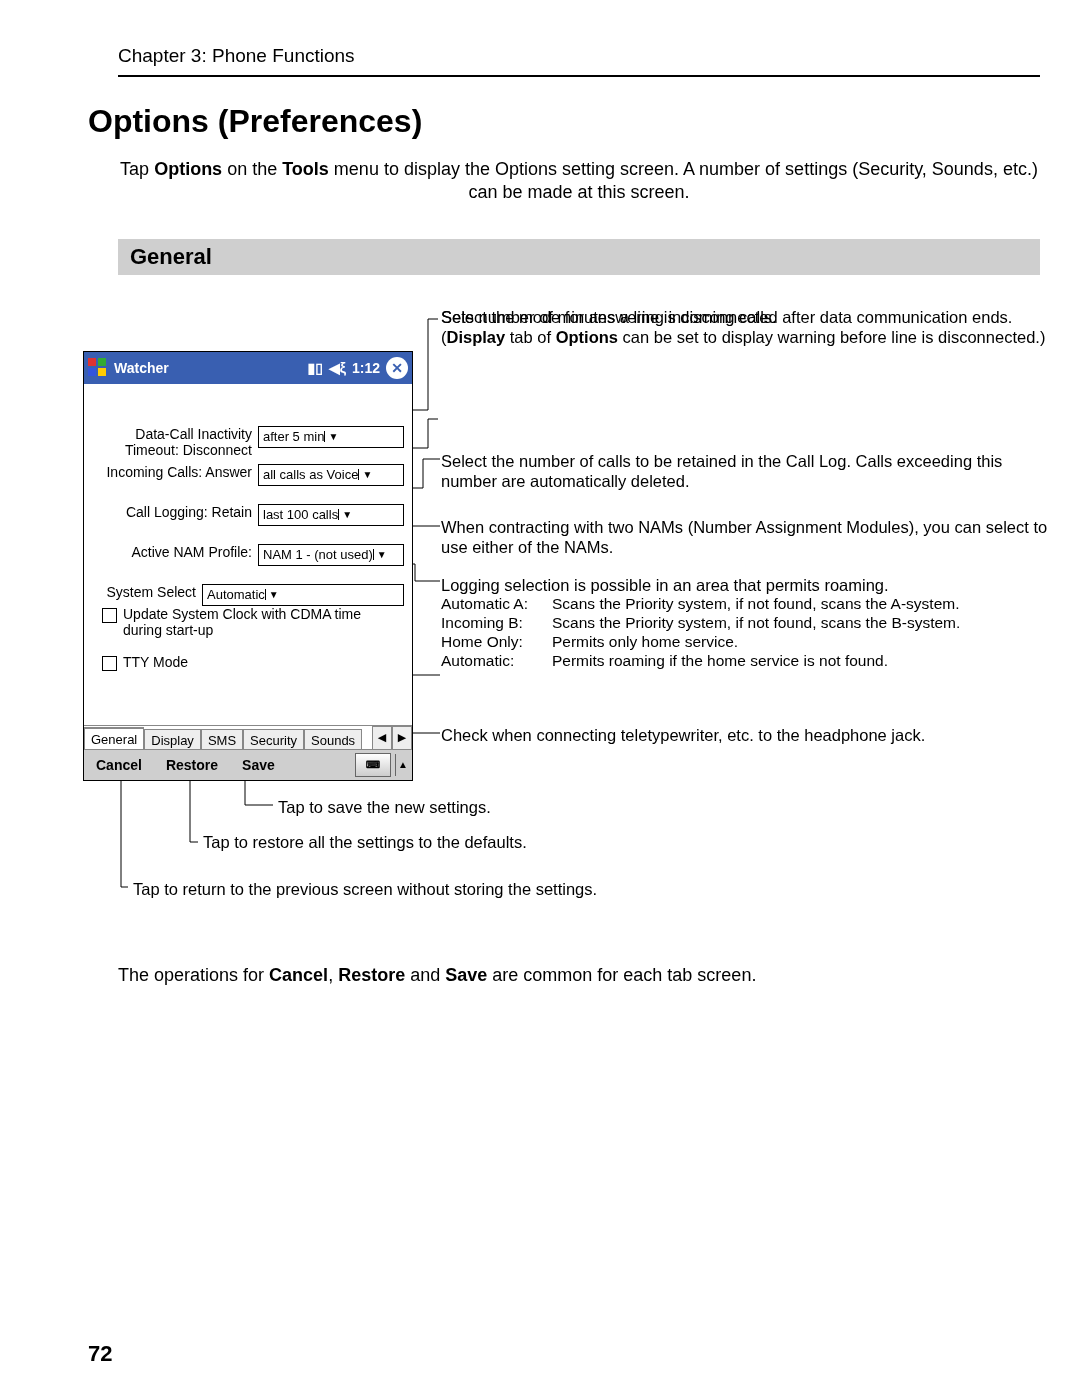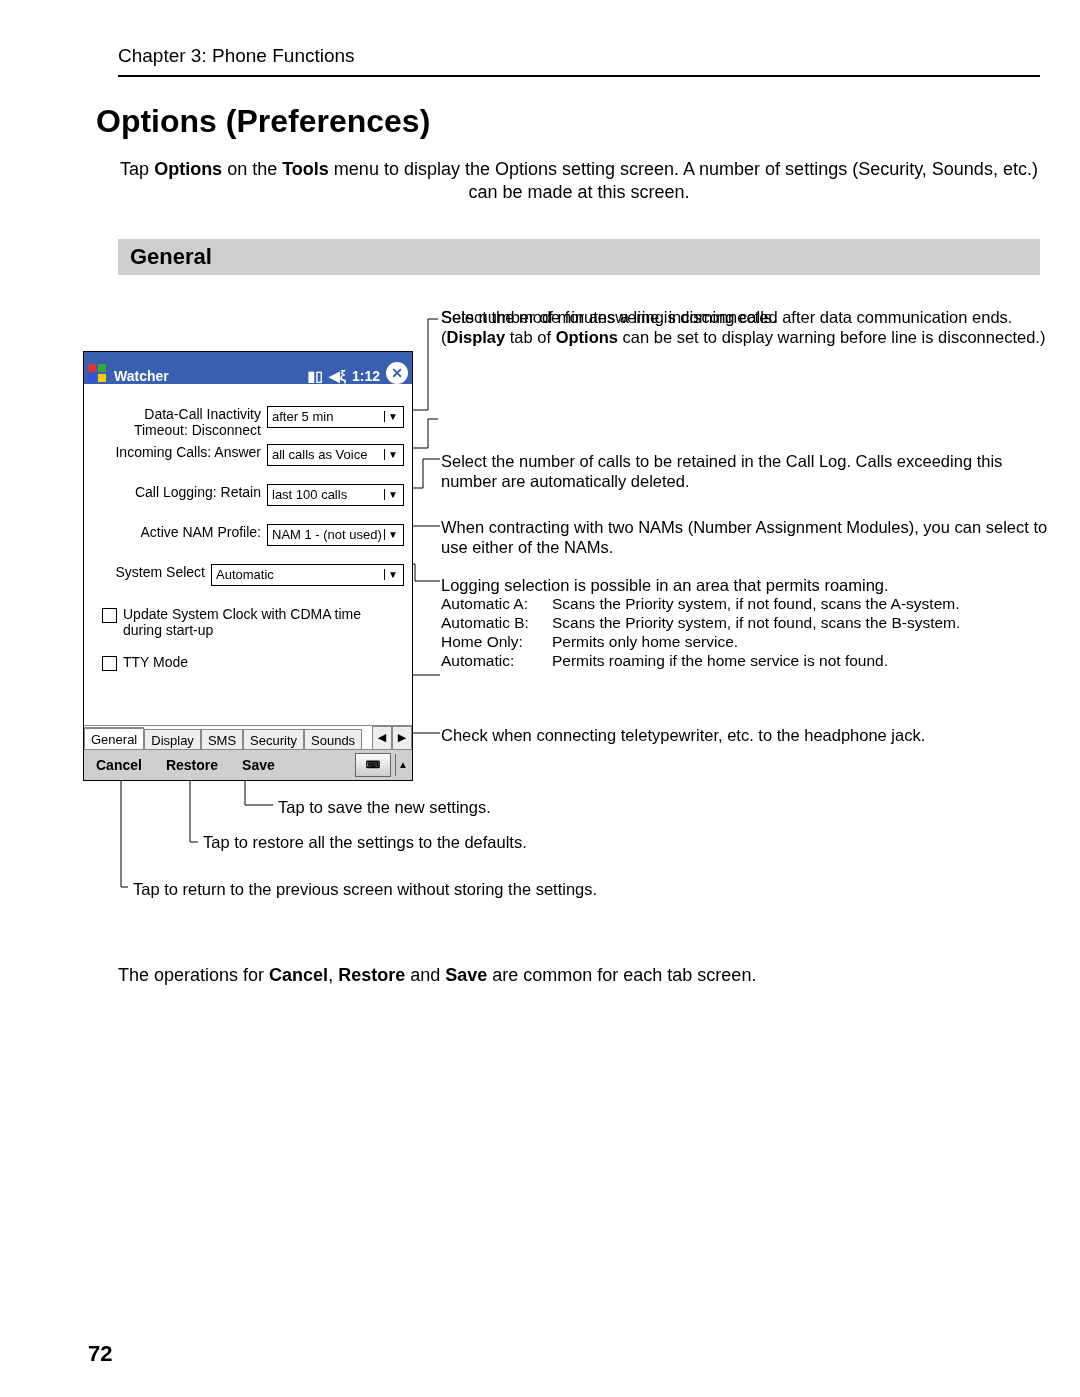--- a/index.html
+++ b/index.html
@@ -20,21 +20,21 @@
   .chapter {
     font-size: 19px;
     padding-bottom: 8px;
     border-bottom: 2px solid #000;
     margin-bottom: 26px;
     margin-left: 30px;
   }
   h1.title {
     font-size: 32px;
     font-weight: bold;
-    margin: 0 0 10px 8px;
+    margin: 0 0 10px 0;
   }
   .intro {
     font-size: 18px;
     line-height: 1.3;
     margin-left: 30px;
     margin-bottom: 34px;
     text-align: center;
   }
   .section-bar {
     background: #cfcfcf;
@@ -60,21 +60,21 @@
     background: #fff;
     border: 1px solid #000;
     font-family: Tahoma, Arial, sans-serif;
     font-size: 14px;
   }
   .titlebar {
     background: #395fb1;
     color: #fff;
     height: 32px;
     display: flex;
-    align-items: flex-end;
+    align-items: center;
     padding: 0 4px;
     gap: 6px;
     font-weight: bold;
   }
   .winflag {
     width: 20px; height: 20px;
     display: inline-block;
     position: relative;
   }
   .winflag span { position:absolute; width:8px; height:8px; }
@@ -89,44 +89,44 @@
     background: #fff; color: #395fb1;
     display:flex;align-items:center;justify-content:center;
     font-weight:bold;
   }
   .phone-body {
     position: relative;
     height: 340px;
   }
   .row {
     position: absolute;
-    left: 9px; right: 0;
+    left: 0; right: 0;
     display: flex;
     align-items: flex-start;
+    margin-top: 20px;
   }
   .lbl {
     width: 168px;
     text-align: right;
     padding-right: 6px;
     font-size: 14px;
     line-height: 1.15;
   }
   .sel {
     flex: 1;
     margin-right: 8px;
   }
   .dropdown {
     border: 1px solid #000;
     height: 20px;
     display: flex;
     align-items: center;
     padding: 0 2px 0 4px;
     font-size: 13px;
     background: #fff;
-    justify-content: space-between;
   }
   .dropdown .arrow {
     border-left:1px solid #000;
     padding: 0 3px;
     font-size: 10px;
   }
   .chk {
     position:absolute;
     display:flex;
     align-items:flex-start;
@@ -350,21 +350,21 @@
       <span>(</span><b>Display</b><span> tab of </span><b>Options</b><span> can be set to display warning before line is disconnected.)</span>
     </div>
     <div class="callout" style="top:104">Select the mode for answering incoming calls.</div>
     <div class="callout" style="top:144px">Select the number of calls to be retained in the Call Log. Calls exceeding this number are automatically deleted.</div>
     <div class="callout" style="top:210px">When contracting with two NAMs (Number Assignment Modules), you can select to use either of the NAMs.</div>
     <div class="callout" style="top:268px">
       <span>Logging selection is possible in an area that permits roaming.</span>
       <div class="small" style="display:grid;grid-template-columns:105px 1fr;column-gap:6px;">
         <span>Automatic A:</span>
           <span>Scans the Priority system, if not found, scans the A-system.</span>
-        <span>Automatic B:</span>
+        <span>Incoming B:</span>
           <span>Scans the Priority system, if not found, scans the B-system.</span>
         <span>Home Only:</span>
           <span>Permits only home service.</span>
         <span>Automatic:</span>
           <span>Permits roaming if the home service is not found.</span>
       </div>
     </div>
     <div class="callout" style="top:418px">Check when connecting teletypewriter, etc. to the headphone jack.</div>
 
     <div class="callout-below" style="left:195px;top:490px">Tap to save the new settings.</div>

